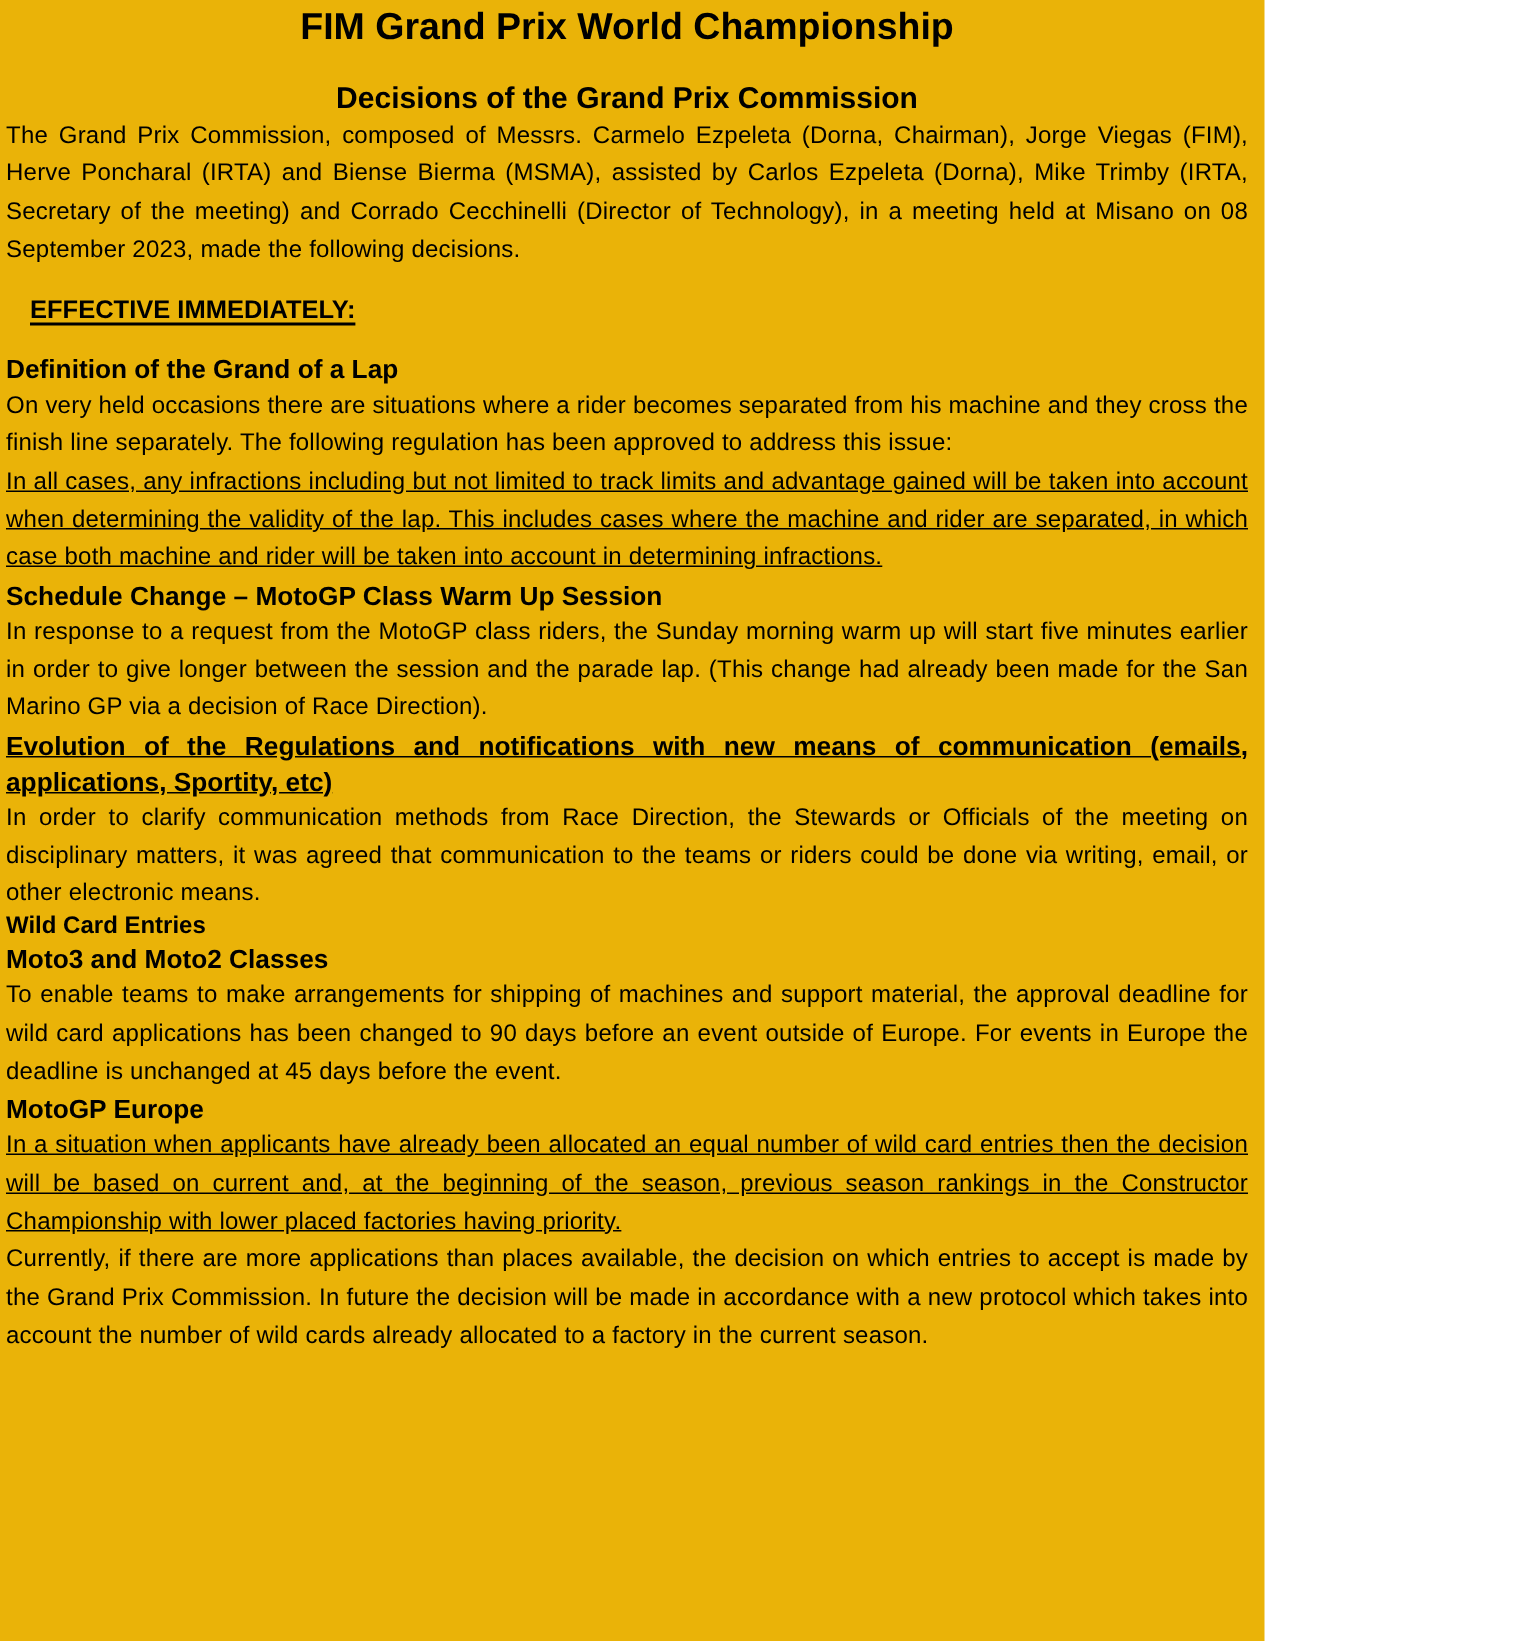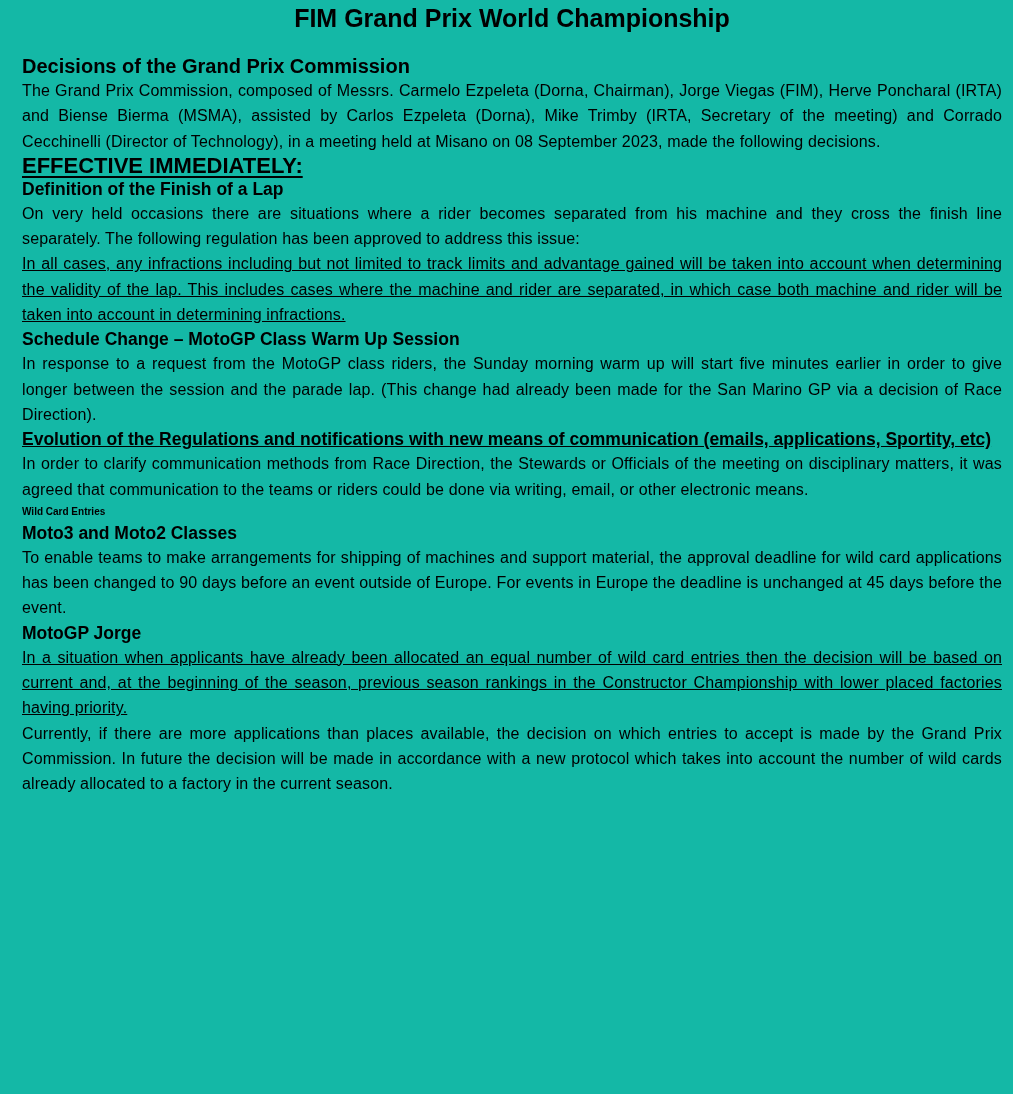--- a/index.html
+++ b/index.html
@@ -2,65 +2,66 @@
 <html><head>
 <meta charset="utf-8">
 <style>
   html, body {
     margin: 0;
     padding: 0;
     background: #ffffff;
     color: #000000;
   }
   .page {
-    width: 1013px;
+    width: 843px;
     min-height: 1094px;
     box-sizing: border-box;
-    padding: 2px 11px 6px 22px;
+    padding: 2px 11px 6px 4px;
     font-family: "Liberation Sans", sans-serif;
-    background: #14b8a6;
+    background: #eab308;
   }
   h1.doc-title {
     font-size: 25px;
     line-height: 28px;
     font-weight: bold;
     text-align: center;
     margin: 2px 0 0 0;
   }
   h2.doc-subtitle {
     font-size: 20px;
     line-height: 24px;
     font-weight: bold;
+    text-align: center;
     margin: 22px 0 0 0;
   }
   p.body {
     font-size: 16px;
     line-height: 25.3px;
     letter-spacing: 0.15px;
     text-align: justify;
     margin: 0;
   }
   h3.section-heading {
-    font-size: 22px;
+    font-size: 17px;
     line-height: 23px;
     font-weight: bold;
     text-decoration: underline;
     text-decoration-thickness: 2px;
     text-underline-offset: 3px;
-    margin: 0;
+    margin: 16px;
   }
   h4.sub-heading {
     font-size: 17.5px;
     line-height: 24px;
     font-weight: bold;
     text-align: justify;
     margin: 0;
   }
   h5.minor-heading {
-    font-size: 10px;
+    font-size: 16px;
     line-height: 19px;
     font-weight: bold;
     margin: 0;
   }
   .mt0  { margin-top: 0; }
   .mt4  { margin-top: 4px; }
   .mt5  { margin-top: 5px; }
   .mt7  { margin-top: 7px; }
   .mt8  { margin-top: 8px; text-decoration: underline; }
   .mt10 { margin-top: 10px; }
@@ -75,21 +76,21 @@
 <div class="page">
 
   <h1 class="doc-title">FIM Grand Prix World Championship</h1>
 
   <h2 class="doc-subtitle">Decisions of the Grand Prix Commission</h2>
 
   <p class="body mt17">The Grand Prix Commission, composed of Messrs. Carmelo Ezpeleta (Dorna, Chairman), Jorge Viegas (FIM), Herve Poncharal (IRTA) and Biense Bierma (MSMA), assisted by Carlos Ezpeleta (Dorna), Mike Trimby (IRTA, Secretary of the meeting) and Corrado Cecchinelli (Director of Technology), in a meeting held at Misano on 08 September 2023, made the following decisions.</p>
 
   <h3 class="section-heading mt11">EFFECTIVE IMMEDIATELY:</h3>
 
-  <h4 class="sub-heading mt10">Definition of the Finish of a Lap</h4>
+  <h4 class="sub-heading mt10">Definition of the Grand of a Lap</h4>
 
   <p class="body mt4">On very held occasions there are situations where a rider becomes separated from his machine and they cross the finish line separately. The following regulation has been approved to address this issue:</p>
 
 
   <p class="body mt8">In all cases, any infractions including but not limited to track limits and advantage gained will be taken into account when determining the validity of the lap. This includes cases where the machine and rider are separated, in which case both machine and rider will be taken into account in determining infractions.</p>
 
   <h4 class="sub-heading mt7">Schedule Change – MotoGP Class Warm Up Session</h4>
 
   <p class="body mt4">In response to a request from the MotoGP class riders, the Sunday morning warm up will start five minutes earlier in order to give longer between the session and the parade lap. (This change had already been made for the San Marino GP via a decision of Race Direction).</p>
 
@@ -97,20 +98,20 @@
 
   <p class="body mt4">In order to clarify communication methods from Race Direction, the Stewards or Officials of the meeting on disciplinary matters, it was agreed that communication to the teams or riders could be done via writing, email, or other electronic means.</p>
 
 
   <h5 class="minor-heading mt12">Wild Card Entries</h5>
 
   <h4 class="sub-heading mt12">Moto3 and Moto2 Classes</h4>
 
   <p class="body mt5">To enable teams to make arrangements for shipping of machines and support material, the approval deadline for wild card applications has been changed to 90 days before an event outside of Europe. For events in Europe the deadline is unchanged at 45 days before the event.</p>
 
-  <h4 class="sub-heading mt13">MotoGP Jorge</h4>
+  <h4 class="sub-heading mt13">MotoGP Europe</h4>
 
 
   <p class="body mt8">In a situation when applicants have already been allocated an equal number of wild card entries then the decision will be based on current and, at the beginning of the season, previous season rankings in the Constructor Championship with lower placed factories having priority.</p>
 
   <p class="body mt0">Currently, if there are more applications than places available, the decision on which entries to accept is made by the Grand Prix Commission. In future the decision will be made in accordance with a new protocol which takes into account the number of wild cards already allocated to a factory in the current season.</p>
 
 </div>
 
 </body></html>

